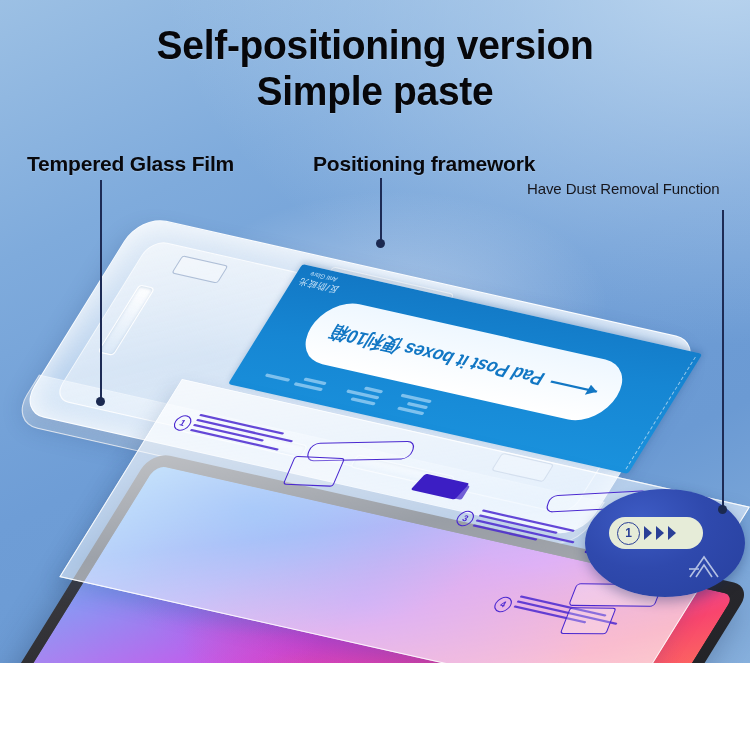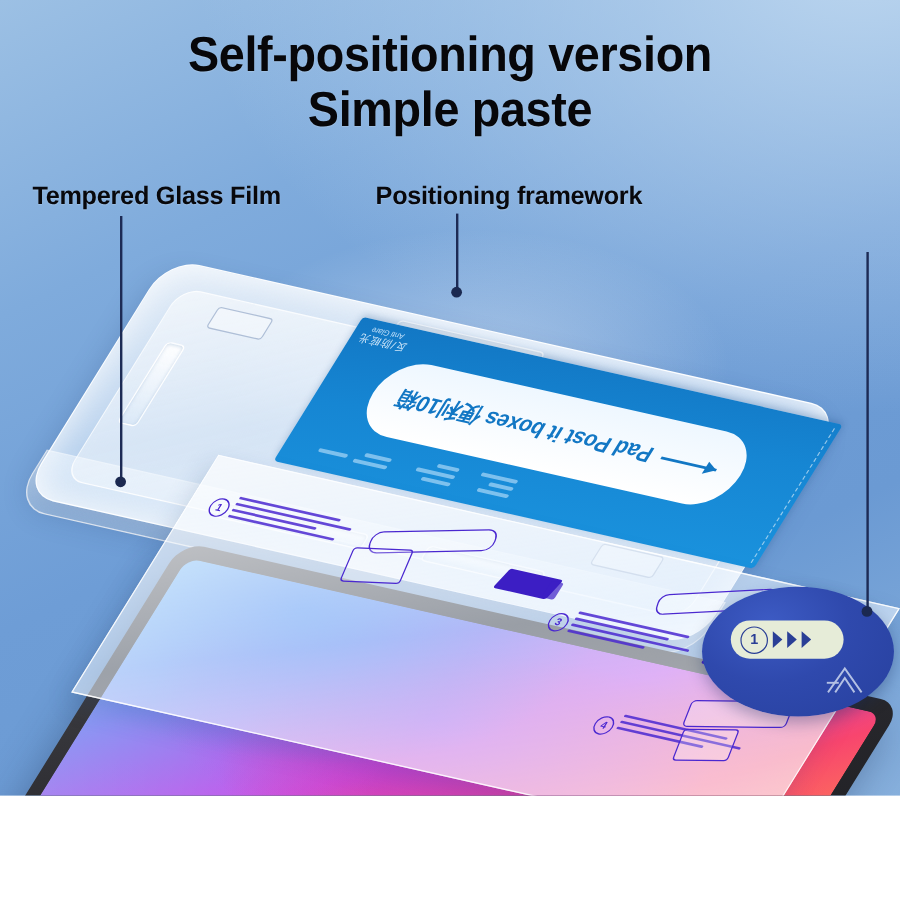--- a/index.html
+++ b/index.html
@@ -326,14 +326,15 @@
   <div class="leader" style="left:100px;top:180px;height:222px;"></div>
   <div class="leader-dot" style="left:96px;top:397px;"></div>
   <div class="callout" style="left:27px;top:152px;">Tempered Glass Film</div>
 
   <div class="leader" style="left:380px;top:178px;height:66px;"></div>
   <div class="leader-dot" style="left:376px;top:239px;"></div>
   <div class="callout" style="left:285px;top:152px;margin-left:28px;">Positioning framework</div>
 
   <div class="leader" style="left:722px;top:210px;height:300px;"></div>
   <div class="leader-dot" style="left:718px;top:505px;"></div>
+  <div class="callout-sub" style="left:527px;top:180px;">Have Dust Removal Function</div>
 
 </div>
 
 </body></html>

